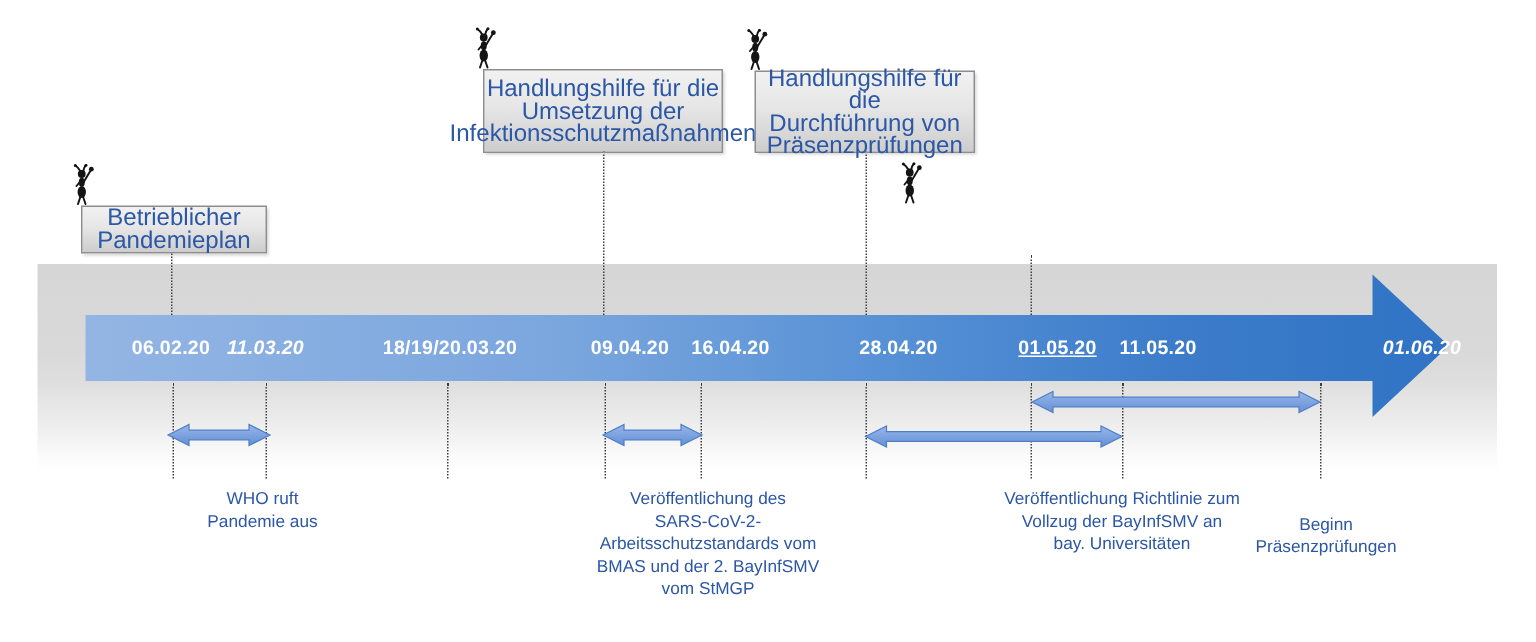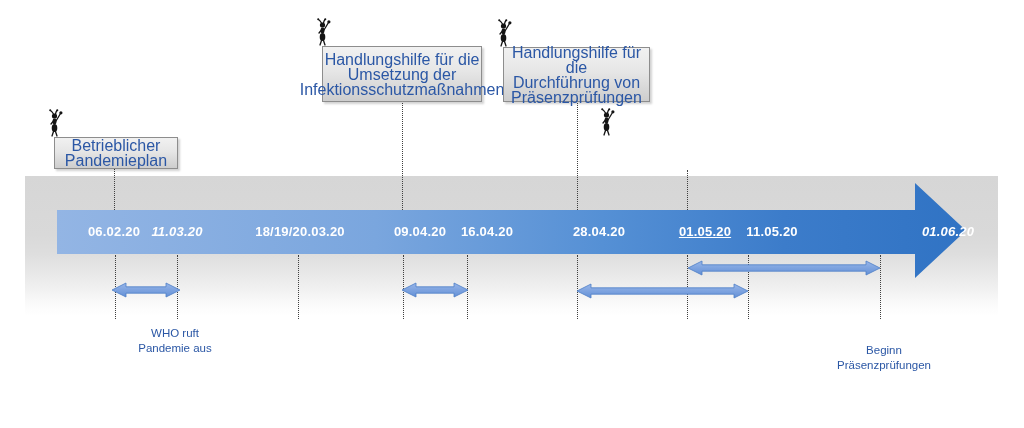--- a/index.html
+++ b/index.html
@@ -168,16 +168,24 @@
     <circle cx="2.7" cy="1.3" r="1" fill="#141414"></circle>
       <circle cx="9.8" cy="1.2" r="1" fill="#141414"></circle>
     <circle cx="13.4" cy="3.8" r="1.6" fill="#141414"></circle>
     <circle cx="7" cy="7" r="2.6" fill="#141414"></circle>
     <ellipse cx="7" cy="12.5" rx="2" ry="3" fill="#141414"></ellipse>
     <ellipse cx="7" cy="19" rx="2.8" ry="4" fill="#141414"></ellipse>
   </svg>
 
   <div class="event-label" style="left:175px;">WHO ruft
 Pandemie aus</div>
+  <div class="event-label" style="left:472px;">Veröffentlichung des
+SARS-CoV-2-
+Arbeitsschutzstandards vom
+BMAS und der 2. BayInfSMV
+vom StMGP</div>
+  <div class="event-label" style="left:748px;">Veröffentlichung Richtlinie zum
+Vollzug der BayInfSMV an
+bay. Universitäten</div>
   <div class="event-label" style="left:884px;margin-top:17px;">Beginn
 Präsenzprüfungen</div>
 
 </div>
 
 </body></html>

